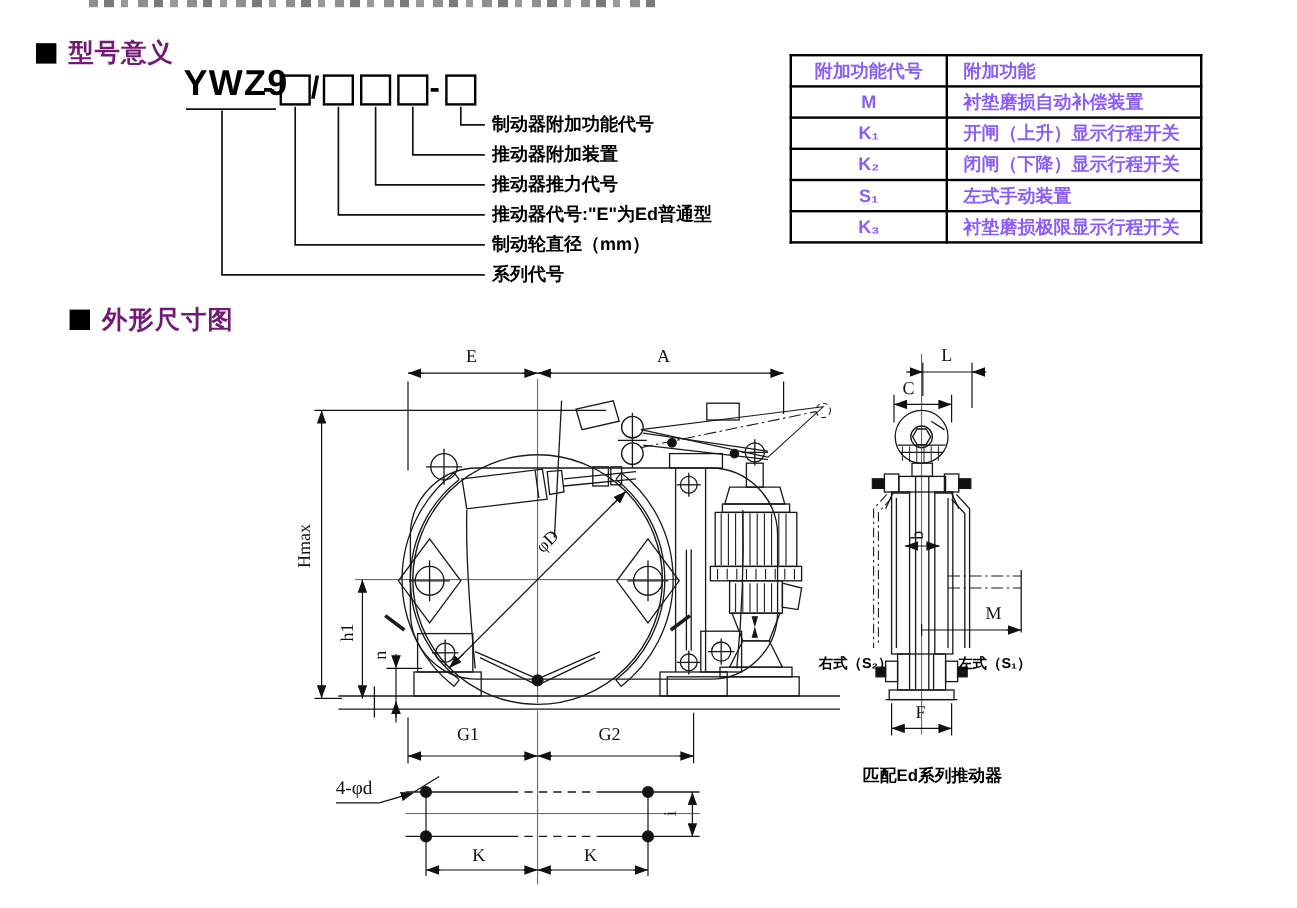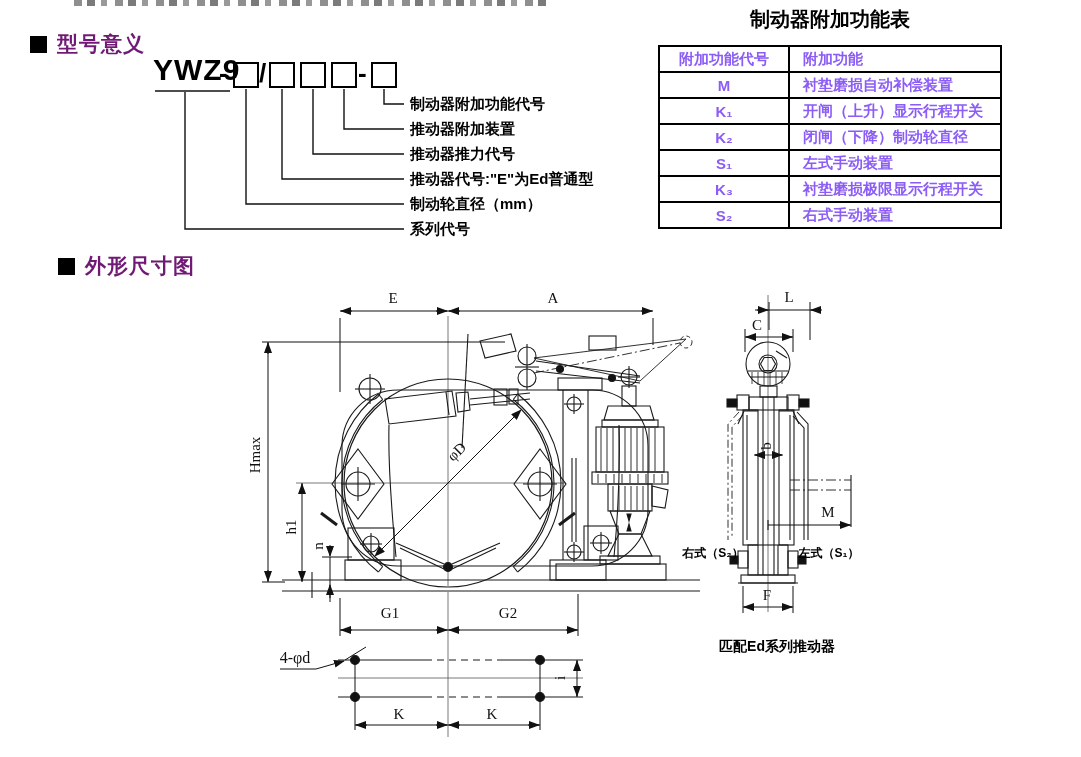--- a/index.html
+++ b/index.html
@@ -53,50 +53,45 @@
   <div class="model-txt" style="left:358px;top:58px;font-size:26px;">-</div>
   <div class="model-box" style="left:371px;top:62px;"></div>
 
   <div class="m-label" style="top:104px;">制动器附加功能代号</div>
   <div class="m-label" style="top:129px;">推动器附加装置</div>
   <div class="m-label" style="top:154px;">推动器推力代号</div>
   <div class="m-label" style="top:179px;">推动器代号:"E"为Ed普通型</div>
   <div class="m-label" style="top:204px;">制动轮直径（mm）</div>
   <div class="m-label" style="top:229px;">系列代号</div>
 
-  <div class="fn-title">制动器附加功能表</div>
   <table class="fn">
     <tbody>
         <tr>
       <td class="c1">附加功能代号</td>
       <td class="c2">附加功能</td>
     </tr>
     <tr>
       <td class="c1">M</td>
       <td class="c2">衬垫磨损自动补偿装置</td>
     </tr>
     <tr>
       <td class="c1">K₁</td>
       <td class="c2">开闸（上升）显示行程开关</td>
     </tr>
     <tr>
       <td class="c1">K₂</td>
-      <td class="c2">闭闸（下降）制动轮直径</td>
+      <td class="c2">闭闸（下降）显示行程开关</td>
     </tr>
     <tr>
       <td class="c1">S₁</td>
       <td class="c2">左式手动装置</td>
     </tr>
     <tr>
       <td class="c1">K₃</td>
       <td class="c2">衬垫磨损极限显示行程开关</td>
-    </tr>
-    <tr>
-      <td class="c1">S₂</td>
-      <td class="c2">右式手动装置</td>
     </tr>
   </tbody>
     </table>
 
   <div class="sec-head" style="left:30px;top:252px;padding-left:28px;">
     <div class="sq"></div>
     <span>外形尺寸图</span>
   </div>
 
   <svg class="lines" width="1081" height="757" viewBox="0 0 1081 757">

